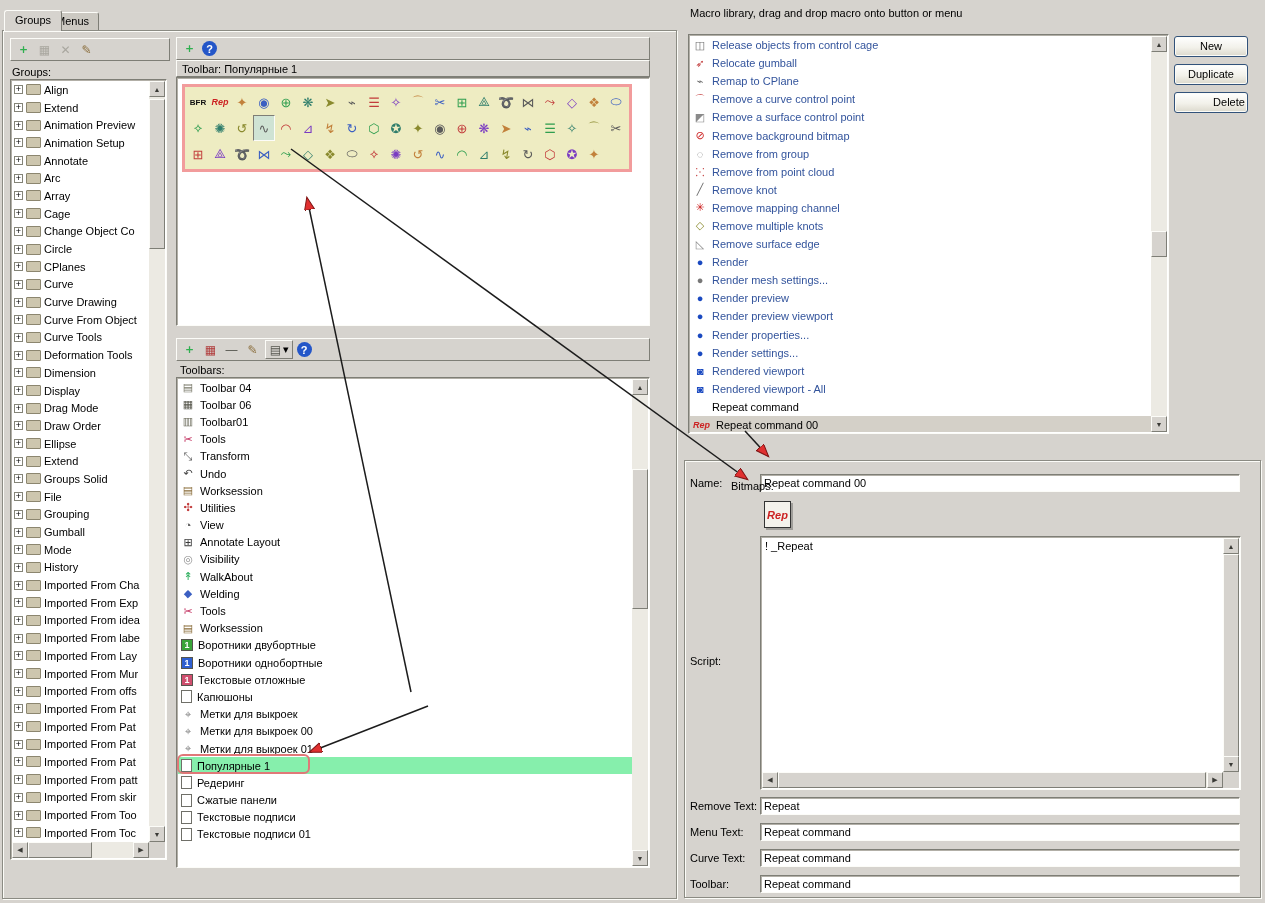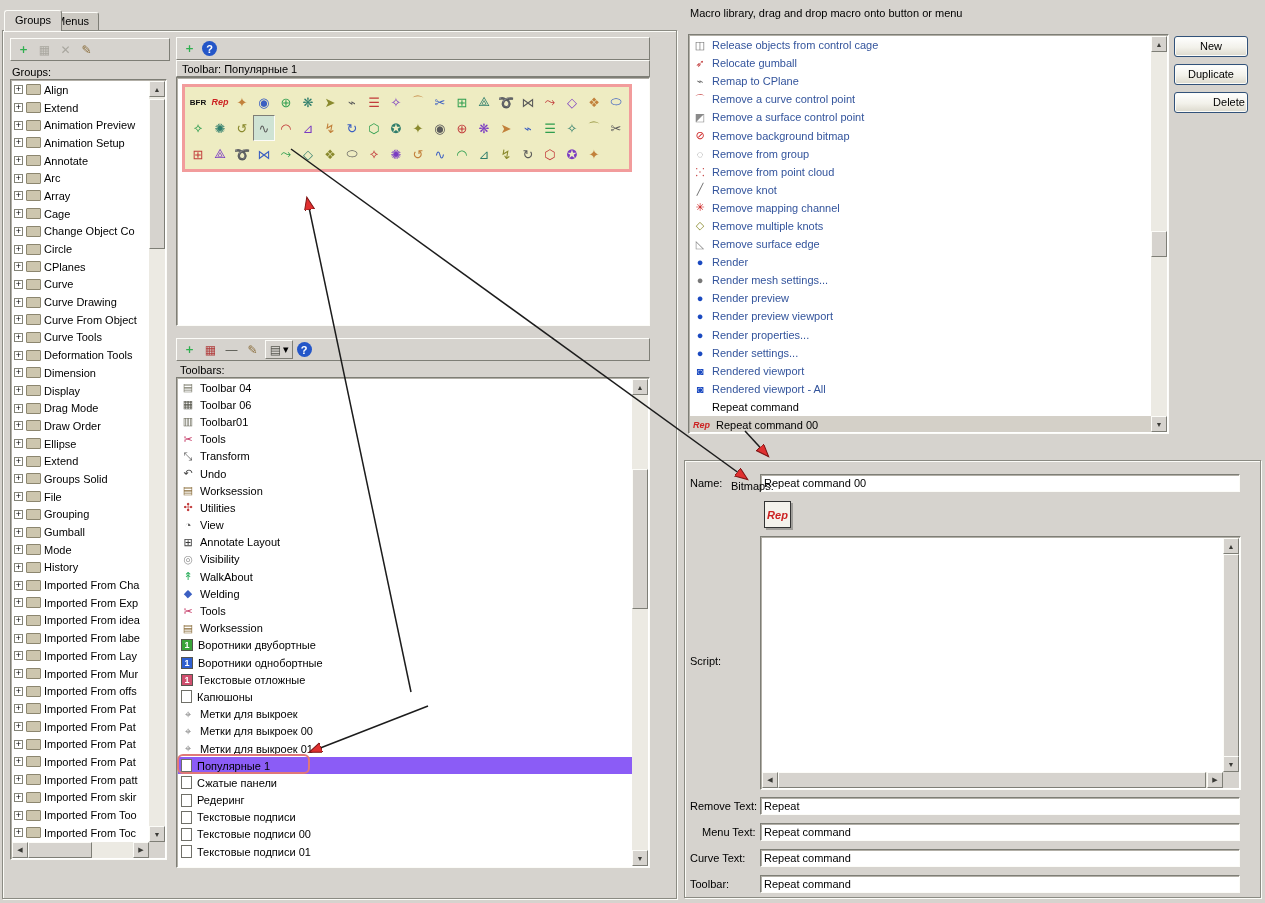--- a/index.html
+++ b/index.html
@@ -67,21 +67,21 @@
   .pv-icon { width:22px; height:26px; display:flex; align-items:center; justify-content:center; font-size:13px; }
   .pv-icon.txt { font-size:8px; font-weight:bold; }
   .pv-icon.rep { font-size:9px; font-weight:bold; font-style:italic; color:#cc2222; }
   .pv-icon.pressed { background:#cfe3d4; border:1px solid; border-color:#7e7e76 #fcfcf8 #fcfcf8 #7e7e76; }
 
   
   #toolbars-label { left:180px; top:364px; }
   #toolbars-list-box { left:176px; top:377px; width:474px; height:491px; }
   #toolbars-list { position:absolute; left:1px; top:1px; right:17px; bottom:1px; overflow:hidden; background:#fff; }
   .t-row { height:17.2px; display:flex; align-items:center; gap:5px; padding-left:3px; white-space:nowrap; overflow:hidden; }
-  .t-row.sel { background:#8b5cf6; }
+  .t-row.sel { background:#86efac; }
   .page-ico { flex:none; width:11px; height:13px; background:#fff; border:1px solid #6f6f68; }
   .box1 { flex:none; width:12px; height:12px; color:#fff; font-size:9px; font-weight:bold; text-align:center; line-height:11px; border:1px solid #55554e; }
   .gly { flex:none; width:14px; text-align:center; font-size:11px; }
 
   
   #macro-title { left:690px; top:7px; }
   #macro-list-box { left:688px; top:34px; width:481px; height:400px; }
   #macro-list { position:absolute; left:1px; top:1px; right:17px; bottom:1px; overflow:hidden; background:#fff; }
   .m-row { height:18.1px; display:flex; align-items:center; gap:5px; padding-left:3px; color:#33549c; white-space:nowrap; overflow:hidden; }
   .m-row.dark { color:#000; }
@@ -90,21 +90,21 @@
 
   .xp-btn { left:1174px; width:74px; height:21px; border:1px solid #32527a; border-radius:3px;
     background:linear-gradient(#ffffff,#f2f1ea 55%,#dcd9cd); text-align:center; line-height:19px;
     box-shadow:inset 0 0 0 1px #fbfbf7; cursor:default; }
   #btn-new { top:36px; } #btn-duplicate { top:64px; } #btn-delete { top:92px;padding-left:36px; }
 
   
   #props-box { left:684px; top:460px; width:577px; height:438px; }
   .plabel { left:690px; }
   #lb-name { top:477px; } #lb-bitmaps { top:480px;padding-left:41px; } #lb-script { top:655px; }
-  #lb-btntext { top:800px; } #lb-menutext { top:826px;margin-left:12px; } #lb-helptext { top:852px; } #lb-tooltip { top:878px; }
+  #lb-btntext { top:800px; } #lb-menutext { top:826px; } #lb-helptext { top:852px; } #lb-tooltip { top:878px; }
   .field { left:760px; width:480px; height:18px; line-height:16px; background:#fff; padding:0 3px;
     border:1px solid; border-color:#7e7e76 #fcfcf8 #fcfcf8 #7e7e76; box-shadow:inset 1px 1px 0 #b2afa7; white-space:nowrap; overflow:hidden; }
   #f-name { top:474px; } #f-btntext { top:797px; } #f-menutext { top:823px; } #f-helptext { top:849px; } #f-tooltip { top:875px; }
   #bitmap-btn { left:764px; top:501px; width:27px; height:27px; background:#f4f2ec; border:1.5px solid #333;
     display:flex; align-items:center; justify-content:center; color:#cc2222; font-weight:bold; font-style:italic;
     font-size:11px; box-shadow:2px 2px 0 rgba(0,0,0,.25); }
   #script-box { left:760px; top:536px; width:481px; height:254px; }
   #script-text { position:absolute; left:4px; top:3px; right:20px; white-space:pre; }
 
   
@@ -530,33 +530,29 @@
       <div class="t-row">
         <span class="gly" style="color: rgb(138, 138, 138);">⌖</span>
         <span>Метки для выкроек 01</span>
       </div>
       <div class="t-row sel">
         <span class="page-ico"></span>
         <span>Популярные 1</span>
       </div>
       <div class="t-row">
         <span class="page-ico"></span>
+        <span>Редеринг</span>
+      </div>
+      <div class="t-row">
+        <span class="page-ico"></span>
         <span>Сжатые панели</span>
-      </div>
-      <div class="t-row">
-        <span class="page-ico"></span>
-        <span>Редеринг</span>
       </div>
       <div class="t-row">
         <span class="page-ico"></span>
         <span>Текстовые подписи</span>
-      </div>
-      <div class="t-row">
-        <span class="page-ico"></span>
-        <span>Текстовые подписи 00</span>
       </div>
       <div class="t-row">
         <span class="page-ico"></span>
         <span>Текстовые подписи 01</span>
       </div>
     </div>
   <div class="vscroll">
     <div class="sb sb-up">▲</div>
     <div class="sb sb-thumb" style="top:90px;height:140px"></div>
     <div class="sb sb-down">▼</div>
@@ -666,20 +662,21 @@
 <div id="btn-duplicate" class="abs xp-btn">Duplicate</div>
 <div id="btn-delete" class="abs xp-btn">Delete</div>
 
 <div id="props-box" class="abs etched"></div>
 <div id="lb-name" class="abs plabel">Name:</div>
 <div id="f-name" class="abs field">Repeat command 00</div>
 <div id="lb-bitmaps" class="abs plabel">Bitmaps:</div>
 <div id="bitmap-btn" class="abs">Rep</div>
 <div id="lb-script" class="abs plabel">Script:</div>
 <div id="script-box" class="abs sunken">
+  <div id="script-text">! _Repeat</div>
   <div class="vscroll" style="bottom:17px">
     <div class="sb sb-up">▲</div>
     <div class="sb sb-thumb" style="top:16px;height:203px"></div>
     <div class="sb sb-down">▼</div>
   </div>
   <div class="hscroll" style="right:17px">
     <div class="sb sb-left">◀</div>
     <div class="sb sb-thumbh" style="left:16px;width:428px"></div>
     <div class="sb sb-right">▶</div>
   </div>

